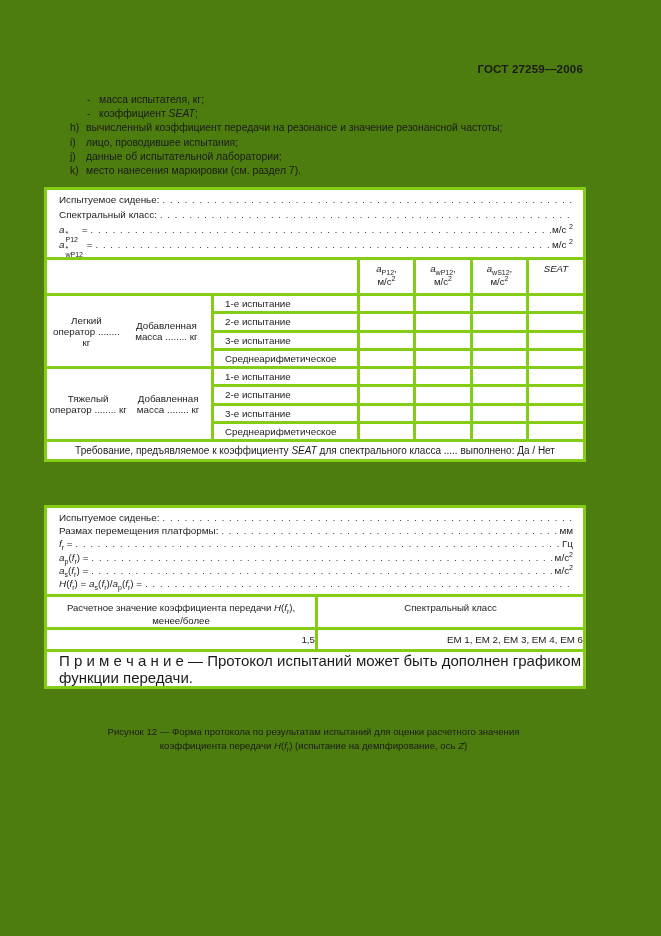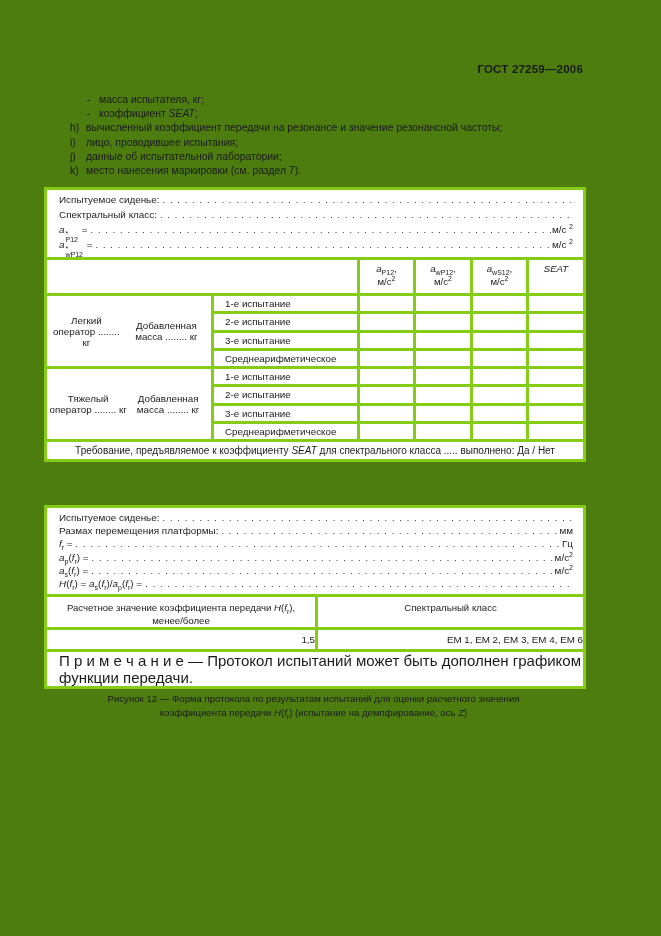--- a/index.html
+++ b/index.html
@@ -55,21 +55,21 @@
   .t2 tr.note-row{height:19px;}
   .t2 .head-cell{padding-top:5px;}
   .center-cell{text-align:right;}
   .note-cell{text-align:left;padding-left:12px;font-size:15px;}
   
   .fig-caption{
     position:absolute;left:44px;width:539px;text-align:center;
     font-size:9.6px;line-height:13.5px;
   }
   .fig-caption.c11{top:454px;}
-  .fig-caption.c12{top:692px;}
+  .fig-caption.c12{top:725px;}
   .page-number{position:absolute;top:843px;left:44px;width:539px;text-align:right;font-size:10px;}
 </style>
 </head>
 <body>
 
 <div class="page">
 
   <div class="doc-header">ГОСТ 27259—2006</div>
 
   <div class="intro-list">

